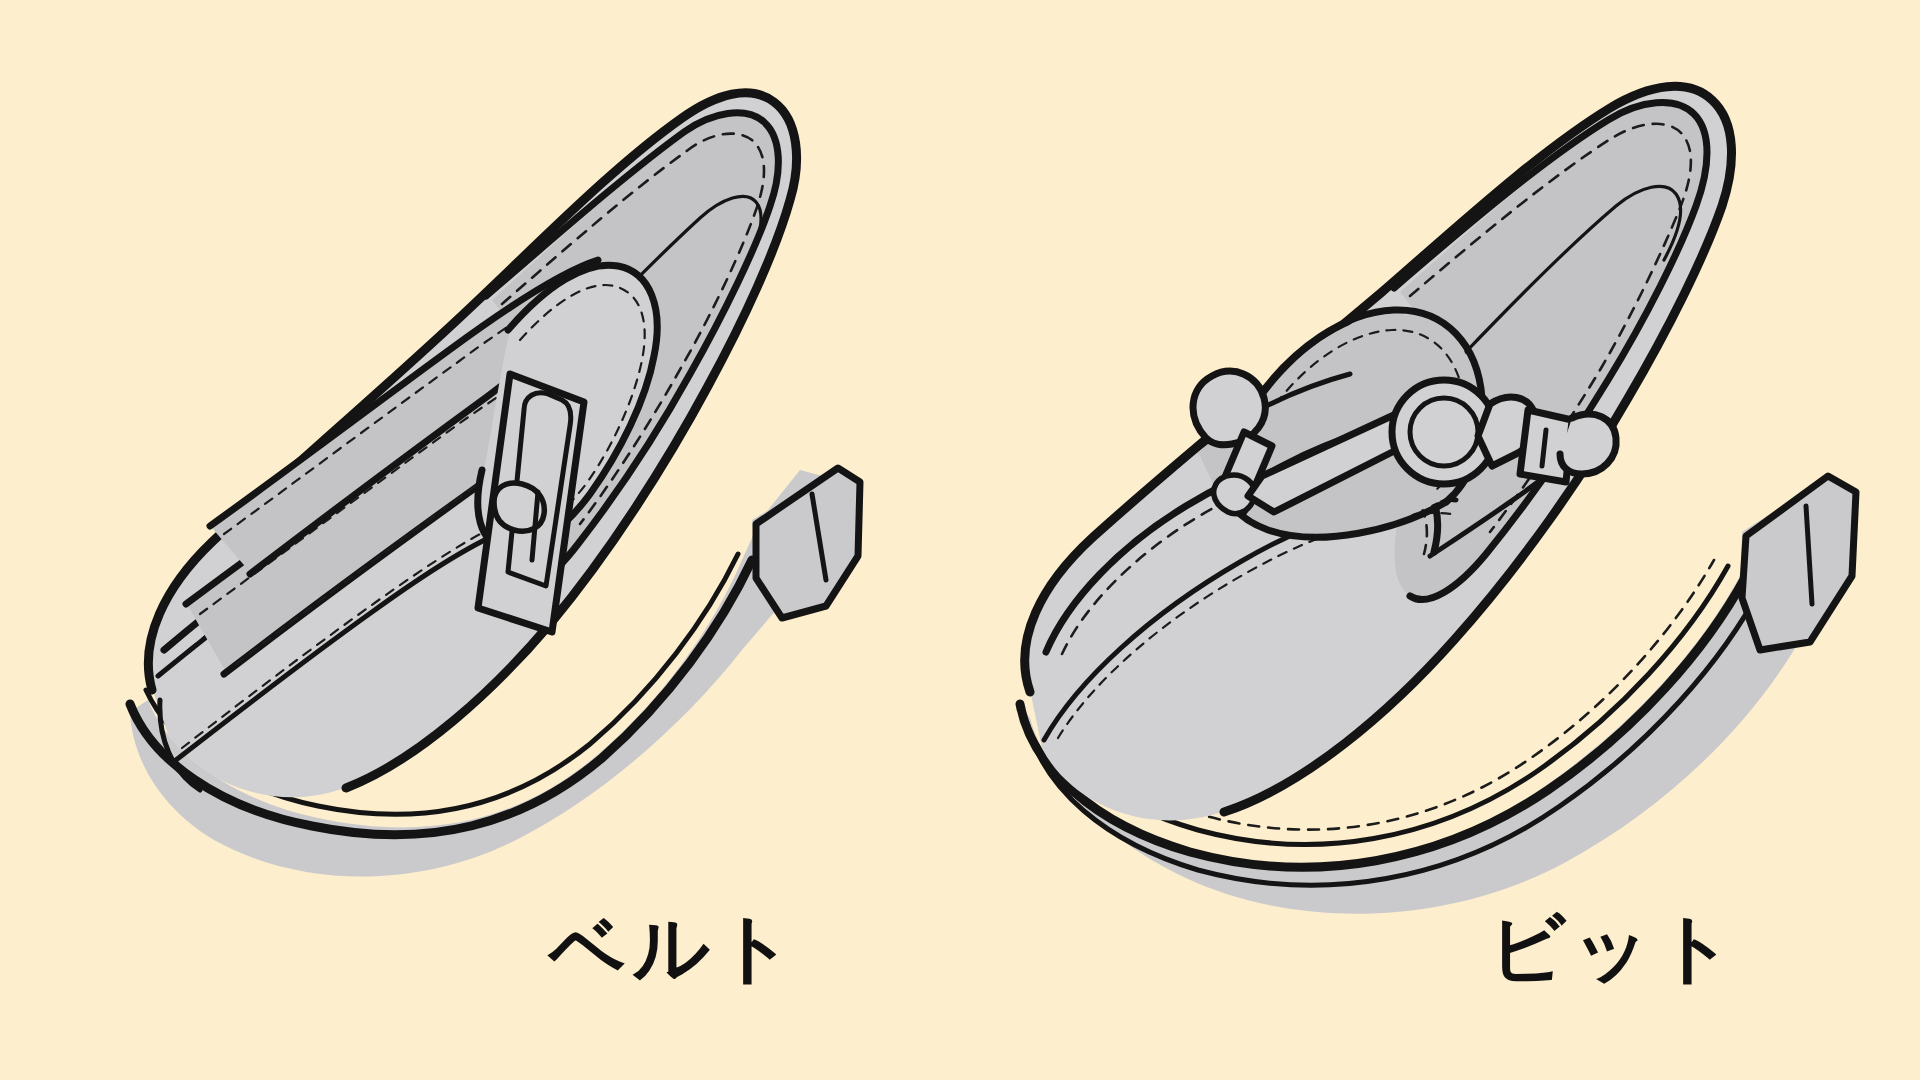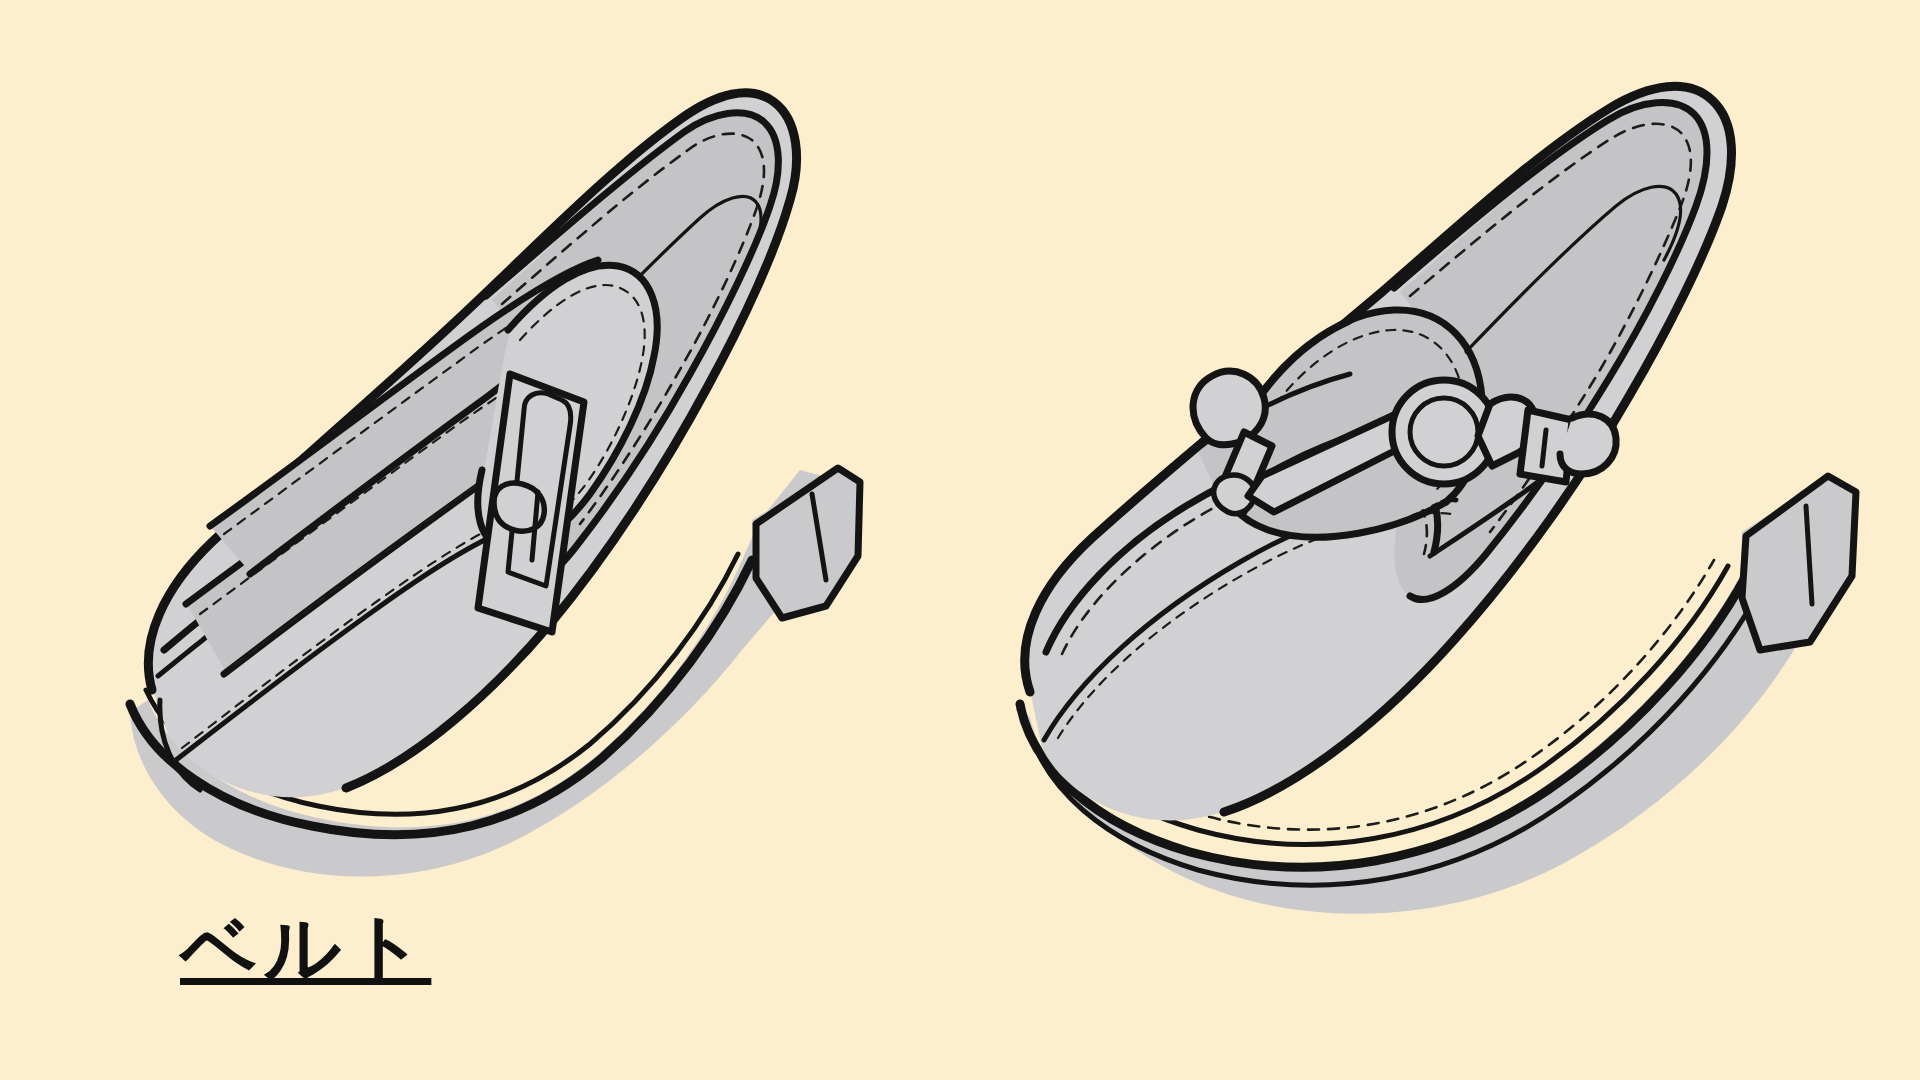--- a/index.html
+++ b/index.html
@@ -20,29 +20,28 @@
   }
   #illustration-svg {
     position: absolute;
     inset: 0;
     width: 1920px;
     height: 1080px;
     display: block;
   }
   .label {
     position: absolute;
-    text-align: left;
+    text-align: right;
     color: #111111;
     font-family: "DejaVu Sans", sans-serif;
     font-weight: 700;
     font-size: 76px;
     letter-spacing: 6px;
     line-height: 1;
     white-space: nowrap;
-    text-decoration: underline;
   }
   #label-left {
     left: 180px;
     top: 910px;
     width: 620px;
   }
   #label-right {
     left: 1120px;
     top: 910px;
     width: 620px;
@@ -361,14 +360,15 @@
         <path class="hw" d="M1572 418 C 1594 408, 1614 418, 1616 438
              C 1618 458, 1602 474, 1582 474
              C 1568 474, 1560 466, 1560 454"></path>
       </g>
 
     </g>
   </svg>
 
   <div class="label" id="label-left">ベルト</div>
 
+  <div class="label" id="label-right">ビット</div>
 
 </div>
 
 </body></html>

